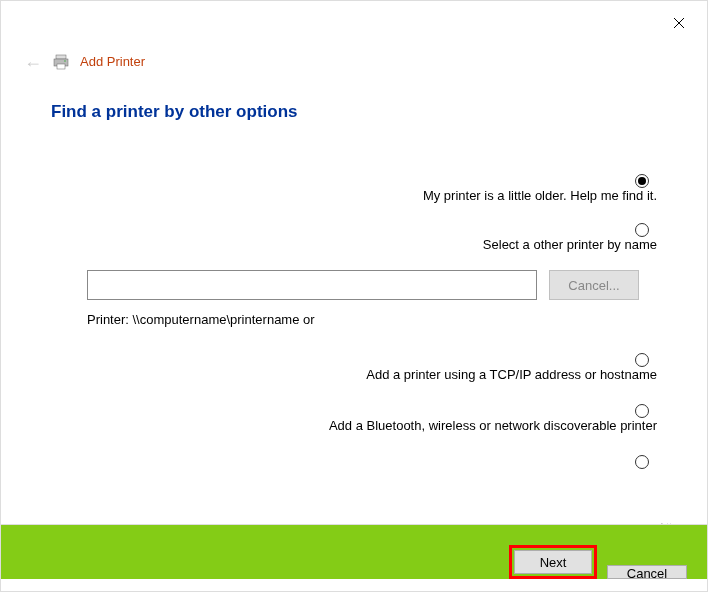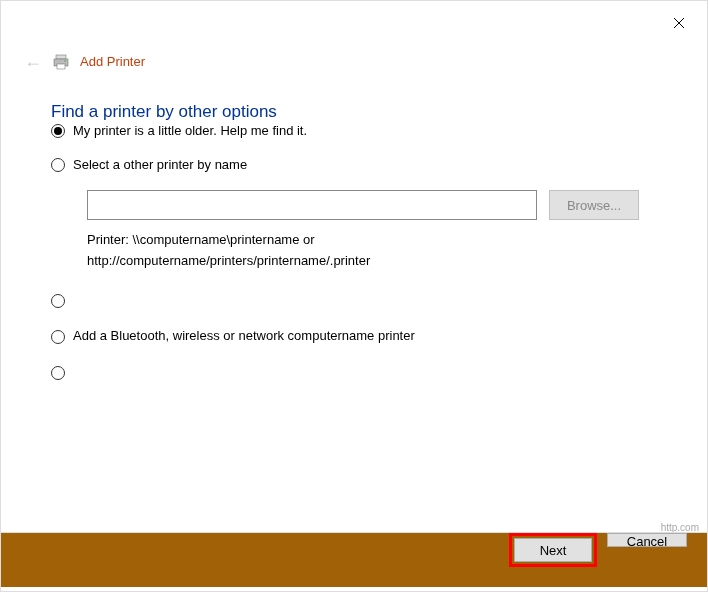--- a/index.html
+++ b/index.html
@@ -48,26 +48,28 @@
     .wizard-title {
       font-size: 13px;
       color: #c2410c;
     }
     .content {
       padding: 30px 50px 0 50px;
     }
     .heading {
       color: #003399;
       font-size: 17px;
-      font-weight: 400;
+      font-weight: 700;
+      margin-bottom: 50px;
     }
     .option-row {
       display: flex;
-      align-items: center;
+      align-items: flex-end;
       margin-bottom: 18px;
+      flex-direction: column;
     }
     .radio {
       width: 14px;
       height: 14px;
       border: 1px solid #333;
       border-radius: 50%;
       margin-right: 8px;
       margin-top: 2px;
       flex-shrink: 0;
       position: relative;
@@ -119,29 +121,29 @@
     .example-text {
       font-size: 13px;
       color: #000;
       line-height: 1.6;
     }
     .option-group-lower .option-row {
       margin-bottom: 20px;
     }
     .footer {
       position: absolute;
-      bottom: 4px;
+      bottom: 12px;
       left: 0;
       right: 0;
       height: 55px;
-      background: #a16207;
+      background: #84cc16;
       border-top: 1px solid #ddd;
       display: flex;
       justify-content: flex-end;
-      align-items: flex-start;
+      align-items: flex-end;
       padding-right: 20px;
       gap: 10px;
     }
     .footer-btn {
       width: 80px;
       height: 14px;
       background: #e1e1e1;
       border: 1px solid #adadad;
       font-size: 13px;
       cursor: pointer;
@@ -193,34 +195,34 @@
   </div>
 
   <div class="option-row">
     <span class="radio"></span>
     <span class="option-label">Select a other printer by name</span>
   </div>
 
   <div class="share-section">
     <div class="input-row">
       <input type="text" class="text-input" value="" style="">
-      <button class="browse-btn">Browse...</button>
+      <button class="browse-btn">Cancel...</button>
     </div>
     <div class="example-text">Printer: \\computername\printername or</div>
-    <div class="example-text">http://computername/printers/printername/.printer</div>
   </div>
 
   <div class="option-group-lower">
     <div class="option-row">
       <span class="radio"></span>
+      <span class="option-label">Add a printer using a TCP/IP address or hostname</span>
     </div>
 
     <div class="option-row">
       <span class="radio"></span>
-      <span class="option-label">Add a Bluetooth, wireless or network computername printer</span>
+      <span class="option-label">Add a Bluetooth, wireless or network discoverable printer</span>
     </div>
 
     <div class="option-row">
       <span class="radio"></span>
     </div>
   </div>
 </div>
 
 <div class="watermark">http.com</div>
 

